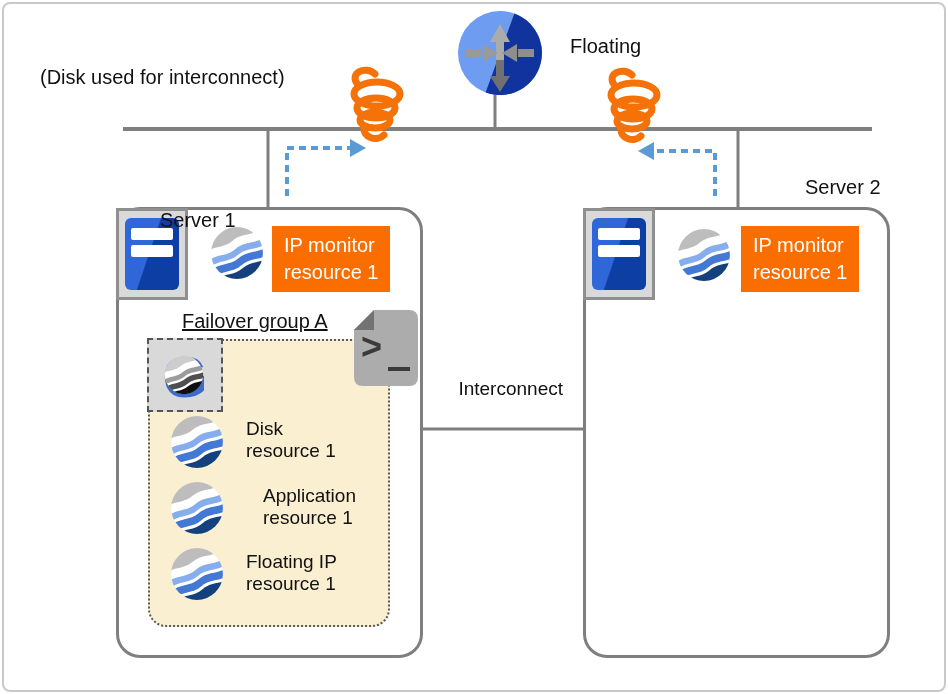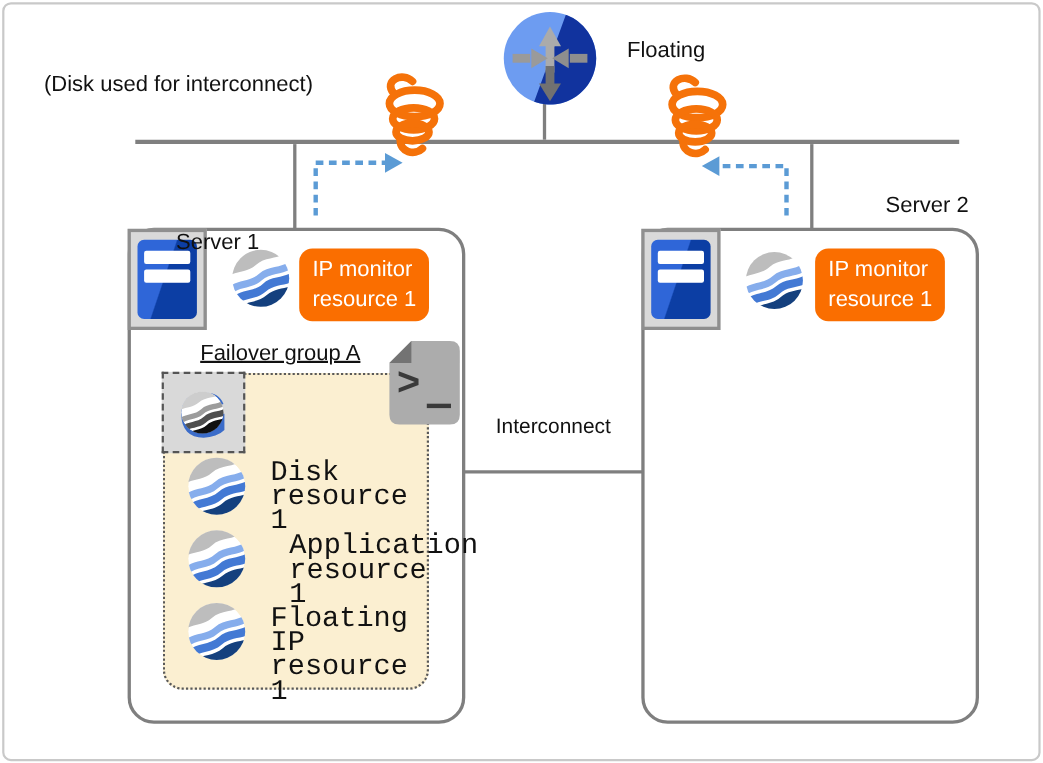--- a/index.html
+++ b/index.html
@@ -19,30 +19,30 @@
   #server1-box { left:116px; }
   #server2-box { left:583px; }
 
   .server-plate { position:absolute; top:208px; width:72px; height:92px; background:#d9d9d9;
                   border:3px solid #8f8f8f; z-index:4; display:flex; align-items:center; justify-content:center; }
   #server1-plate { left:116px; }
   #server2-plate { left:583px; }
 
   .sphere { position:absolute; width:54px; height:54px; z-index:4; }
   .monitor-box { position:absolute; top:226px; width:118px; height:66px; background:#fa6e00;
-                 border-radius:12px; z-index:4; color:#fff; font-size:20px; line-height:27px;
+                 border-radius:0; z-index:4; color:#fff; font-size:20px; line-height:27px;
                  padding:6px 0 0 12px; }
   .group-box { position:absolute; left:148px; top:339px; width:242px; height:288px;
                background:#fbefd1; border:2px dotted #595959; border-radius:18px; z-index:3; }
   .group-icon { position:absolute; left:147px; top:338px; width:76px; height:74px;
                 background:#d9d9d9; border:2px dashed #555; z-index:4;
                 display:flex; align-items:center; justify-content:center; }
   .script-icon { position:absolute; left:352px; top:308px; width:68px; height:80px; z-index:5; }
 
-  .res-label { position:absolute; z-index:4; font-size:26px; line-height:22px;font-family:Liberation Mono, monospace; }
+  .res-label { position:absolute; z-index:4; font-size:19px; line-height:22px; }
   .ic-lbl { display:block; }
 </style>
 </head>
 <body>
 
 <div class="canvas">
   <div class="outer-frame"></div>
 
   <svg width="0" height="0" style="position:absolute">
     <defs>
@@ -127,21 +127,21 @@
       <polygon points="654,142 638,151 654,160" stroke="none"></polygon>
     </g>
   </svg>
 
   <div class="label lbl-20" style="left:40px; top:64px;">
     <span class="ic-lbl">(Disk used for interconnect)</span>
   </div>
   <div class="label lbl-20" style="left:570px; top:33px;">Floating</div>
   <div class="label lbl-20" style="left:160px; top:174px;margin-top:33px;">Server 1</div>
   <div class="label lbl-20" style="left:775px; top:174px;margin-left:30px;">Server 2</div>
-  <div class="label lbl-19" style="left:443px; top:378px; width:120px; text-align:center; white-space:normal;">
+  <div class="label lbl-19" style="left:443px; top:378px; width:120px; text-align:right; white-space:normal;">
     <span class="ic-lbl">Interconnect</span>
   </div>
 
   <div id="server1-box" class="server-box"></div>
   <div id="server2-box" class="server-box"></div>
 
   <div id="server1-plate" class="server-plate">
     <svg width="66" height="86" viewBox="0 0 66 86">
       <rect x="6" y="7" width="54" height="72" rx="6" fill="url(#srvGrad)"></rect>
       <rect x="12" y="17" width="42" height="12" rx="2" fill="#fff"></rect>

